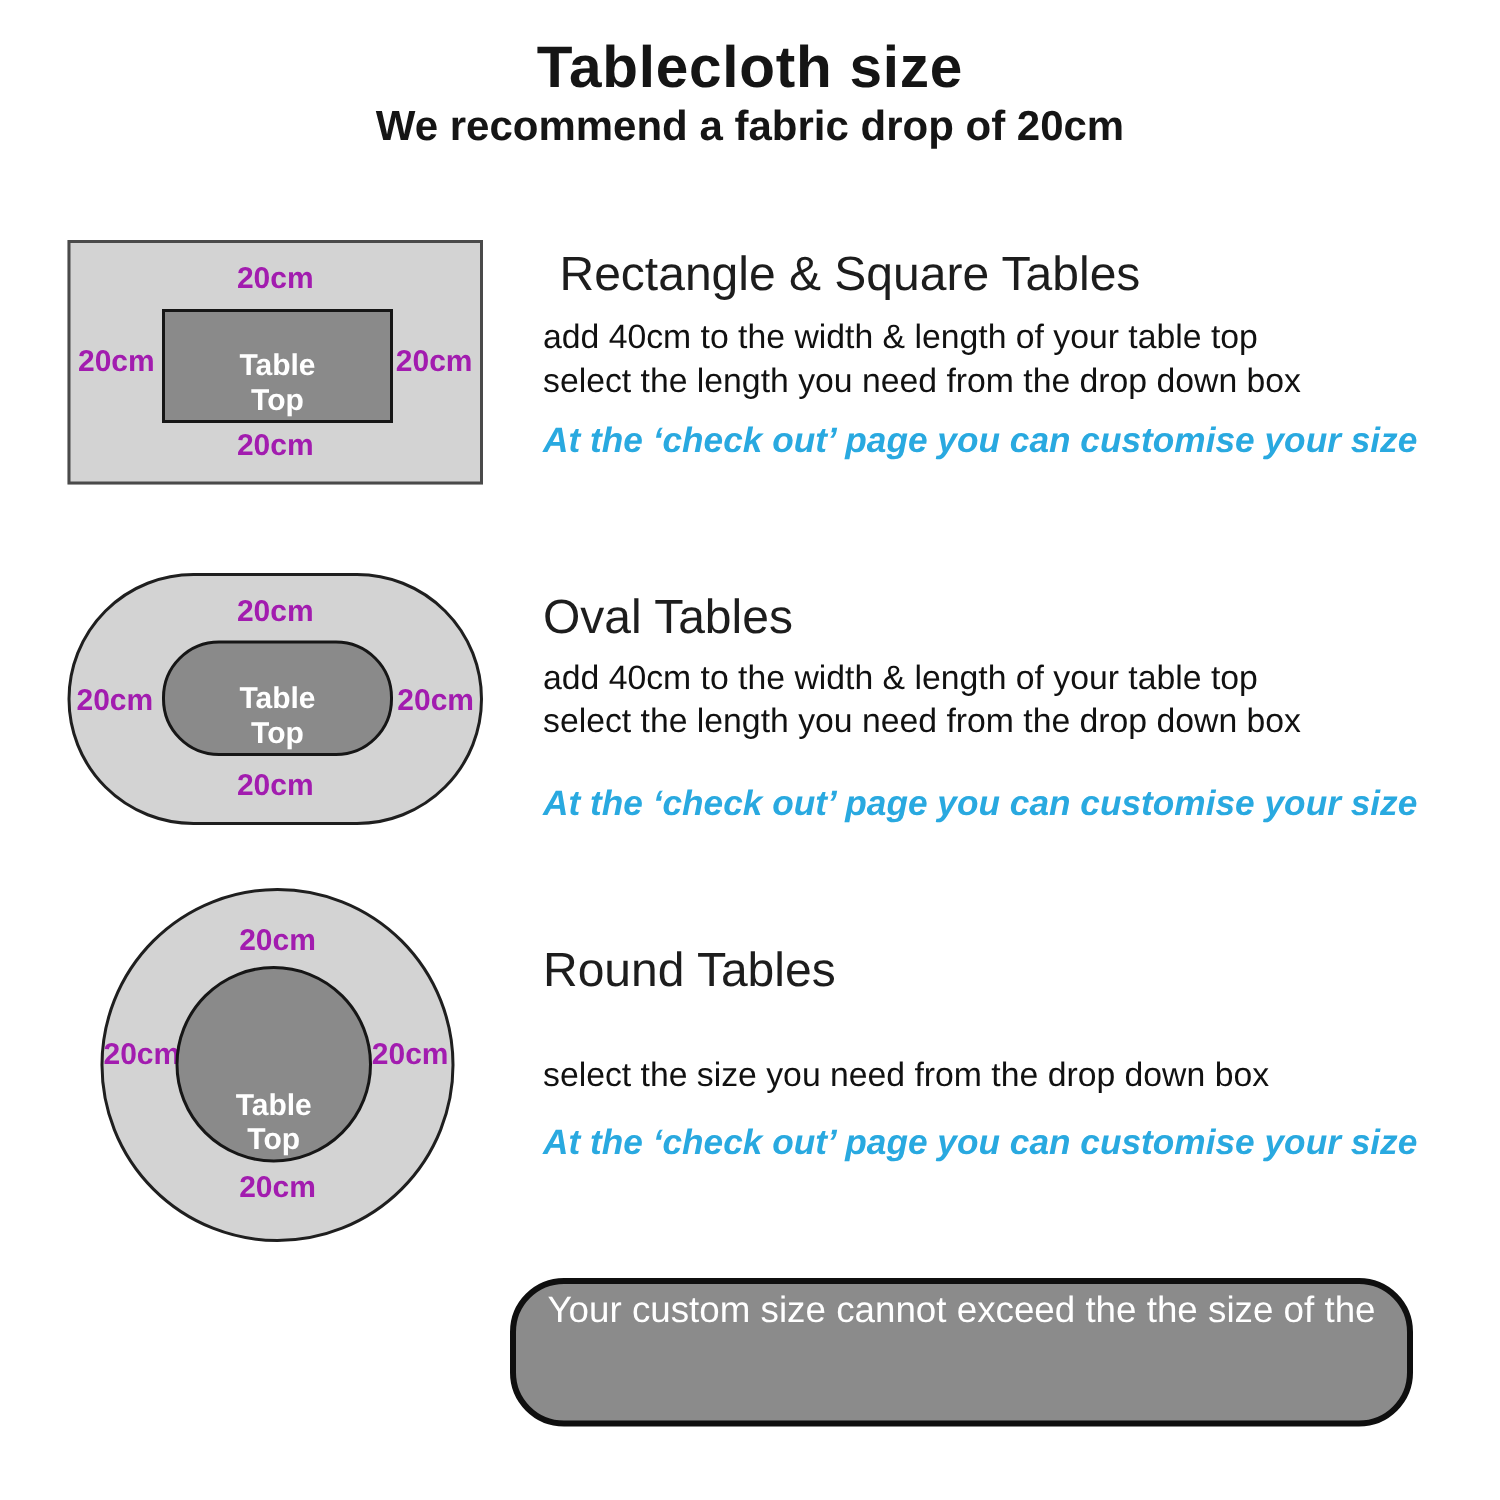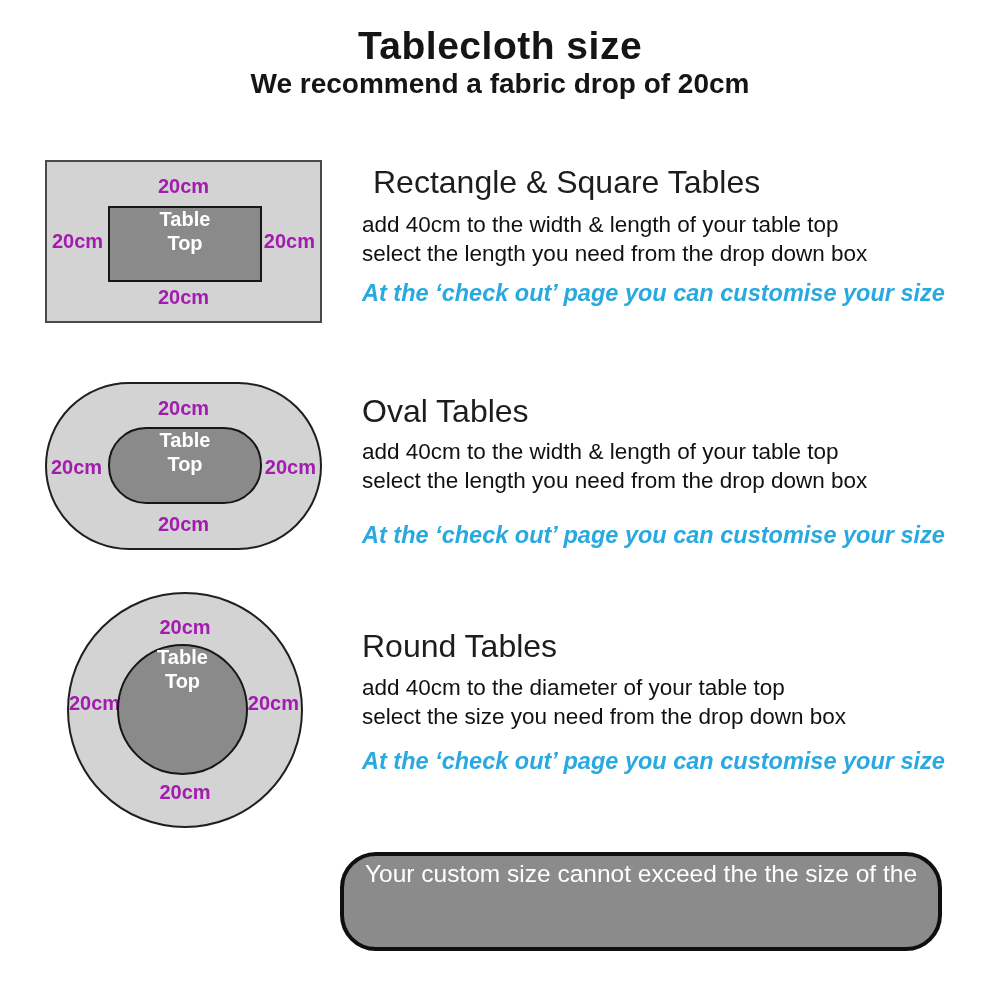--- a/index.html
+++ b/index.html
@@ -32,21 +32,21 @@
   }
 
   
   .diag{position:absolute; background:var(--cloth);}
   .rect-outer{left:45px; top:160px; width:277px; height:163px; border:2px solid #4a4a4a;}
   .oval-outer{left:45px; top:382px; width:277px; height:168px; border:2px solid #1f1f1f; border-radius:84px;}
   .round-outer{left:67px; top:592px; width:236px; height:236px; border:2px solid #1f1f1f; border-radius:50%;}
 
   .inner{
     position:absolute; background:var(--table); border:2px solid #161616;
-    display:flex; align-items:flex-start; justify-content:center;
+    display:flex; align-items:flex-end; justify-content:center;
     color:#ffffff; font-weight:bold; font-size:20px; line-height:1.18; text-align:center;
   }
   .rect-inner{left:61px; top:44px; width:154px; height:76px;}
   .oval-inner{left:61px; top:43px; width:154px; height:77px; border-radius:38px;}
   .round-inner{left:48px; top:50px; width:131px; height:131px; border-radius:50%;}
 
   .lab{position:absolute; font-weight:bold; font-size:20px; color:#a21caf; white-space:nowrap;}
   .lab-top{top:13px; left:0; right:0; text-align:center;}
   .lab-bottom{bottom:12px; left:0; right:0; text-align:center;}
   .rect-outer .lab-left{left:5px; top:68px;}
@@ -124,21 +124,21 @@
     <span class="lab lab-left">20cm</span>
     <span class="lab lab-right">20cm</span>
     <span class="lab lab-bottom">20cm</span>
     <div class="inner round-inner">
       <span><span>Table</span><br><span>Top</span></span>
     </div>
   </div>
 
   <div class="tb-heading h3">Round Tables</div>
   <div class="tb-body b3">
-    <span>add 40cm to the diameter of your table top</span><br>
+    <br>
     <span>select the size you need from the drop down box</span>
   </div>
   <div class="tb-note n3">At the ‘check out’ page you can customise your size</div>
 
   <div class="footer">
     <div>Your custom size cannot exceed the the size of the</div>
   </div>
 
 </div>
 

